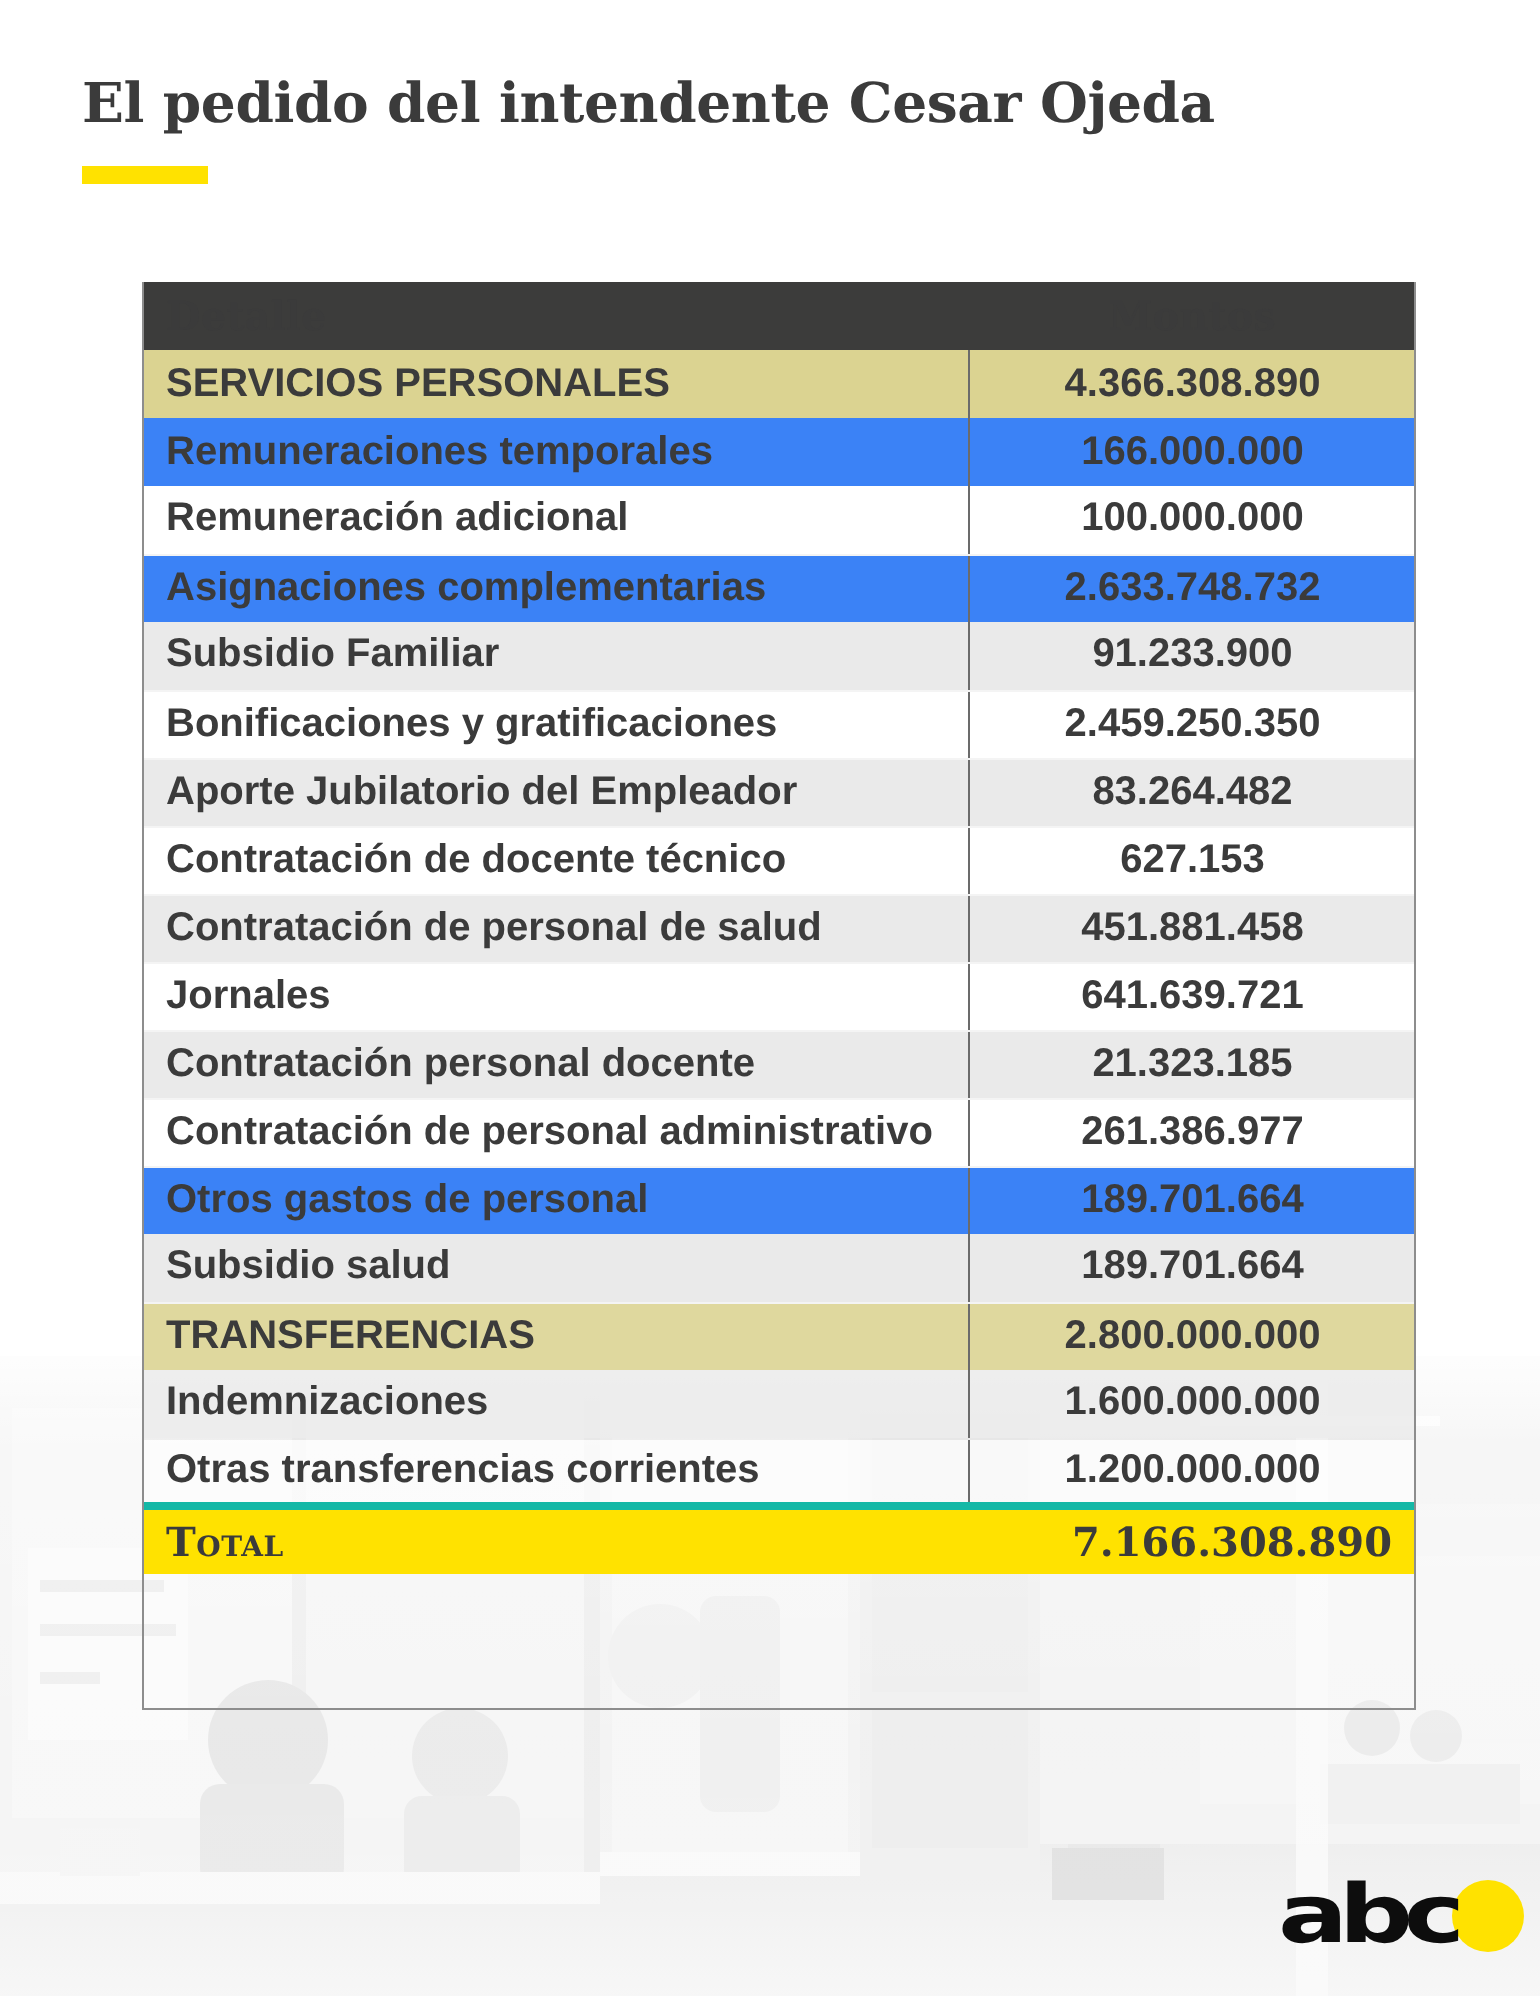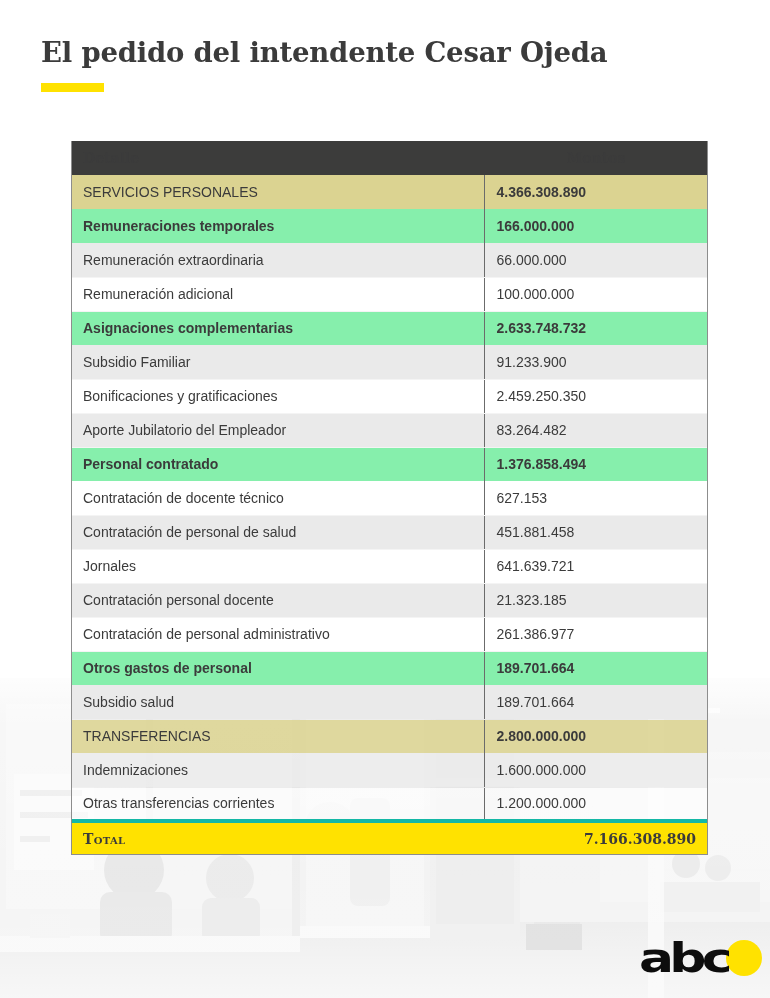--- a/index.html
+++ b/index.html
@@ -76,58 +76,59 @@
     table-layout: fixed;
   }
   #budget-table col.c-detail { width: 413px; }
   #budget-table col.c-amount { width: 224px; }
 
   #budget-table th,
   #budget-table td {
     height: 34px;
     padding: 0 12px;
     vertical-align: middle;
-    font-size: 14px;
+    font-size: 20px;
     color: #3b3b3b;
     white-space: nowrap;
     overflow: hidden;
+    font-weight: bold;
   }
 
   
   thead tr { background: #3c3c3b; }
   thead th {
     height: 45px;
     font-family: "DejaVu Serif", "Liberation Serif", serif;
     font-weight: bold;
     font-size: 22px;
     color: #ffffff;
   }
   thead th.h-detail { text-align: left; padding-left: 14px; }
   thead th.h-amount { text-align: center; }
 
   
   tbody td.amount {
-    text-align: left;
+    text-align: center;
     border-left: 1.6px solid #6b6b6b;
     font-size: 17px;
   }
   tbody td.detail { text-align: left; padding-left: 14px; }
 
   
   tr.plain-a td { background: #eaeaea; }
   tr.plain-b td { background: #ffffff; }
   tr.plain-a td, tr.plain-b td { font-weight: normal; }
 
   
   tr.plain-a.ghost td { background: rgba(234,234,234,0.80); }
   tr.plain-b.ghost td { background: rgba(255,255,255,0.55); }
 
   
   tr.group td {
-    background: #86efac;
+    background: #3b82f6;
     font-weight: bold;
   }
 
   
   tr.section td {
     background: #dbd391;
     font-weight: normal;
     font-size: 17px;
   }
   tr.section td.amount { font-weight: bold; }
@@ -285,47 +286,39 @@
     <tbody id="table-body">
 
     <tr class="section">
           <td class="detail">SERVICIOS PERSONALES</td>
           <td class="amount">4.366.308.890</td>
         </tr>
         <tr class="group">
           <td class="detail">Remuneraciones temporales</td>
           <td class="amount">166.000.000</td>
         </tr>
-        <tr class="plain-a">
-          <td class="detail">Remuneración extraordinaria</td>
-          <td class="amount">66.000.000</td>
-        </tr>
         <tr class="plain-b">
           <td class="detail">Remuneración adicional</td>
           <td class="amount">100.000.000</td>
         </tr>
         <tr class="group">
           <td class="detail">Asignaciones complementarias</td>
           <td class="amount">2.633.748.732</td>
         </tr>
         <tr class="plain-a">
           <td class="detail">Subsidio Familiar</td>
           <td class="amount">91.233.900</td>
         </tr>
         <tr class="plain-b">
           <td class="detail">Bonificaciones y gratificaciones</td>
           <td class="amount">2.459.250.350</td>
         </tr>
         <tr class="plain-a">
           <td class="detail">Aporte Jubilatorio del Empleador</td>
           <td class="amount">83.264.482</td>
-        </tr>
-        <tr class="group">
-          <td class="detail">Personal contratado</td>
-          <td class="amount">1.376.858.494</td>
         </tr>
         <tr class="plain-b">
           <td class="detail">Contratación de docente técnico</td>
           <td class="amount">627.153</td>
         </tr>
         <tr class="plain-a">
           <td class="detail">Contratación de personal de salud</td>
           <td class="amount">451.881.458</td>
         </tr>
         <tr class="plain-b">

